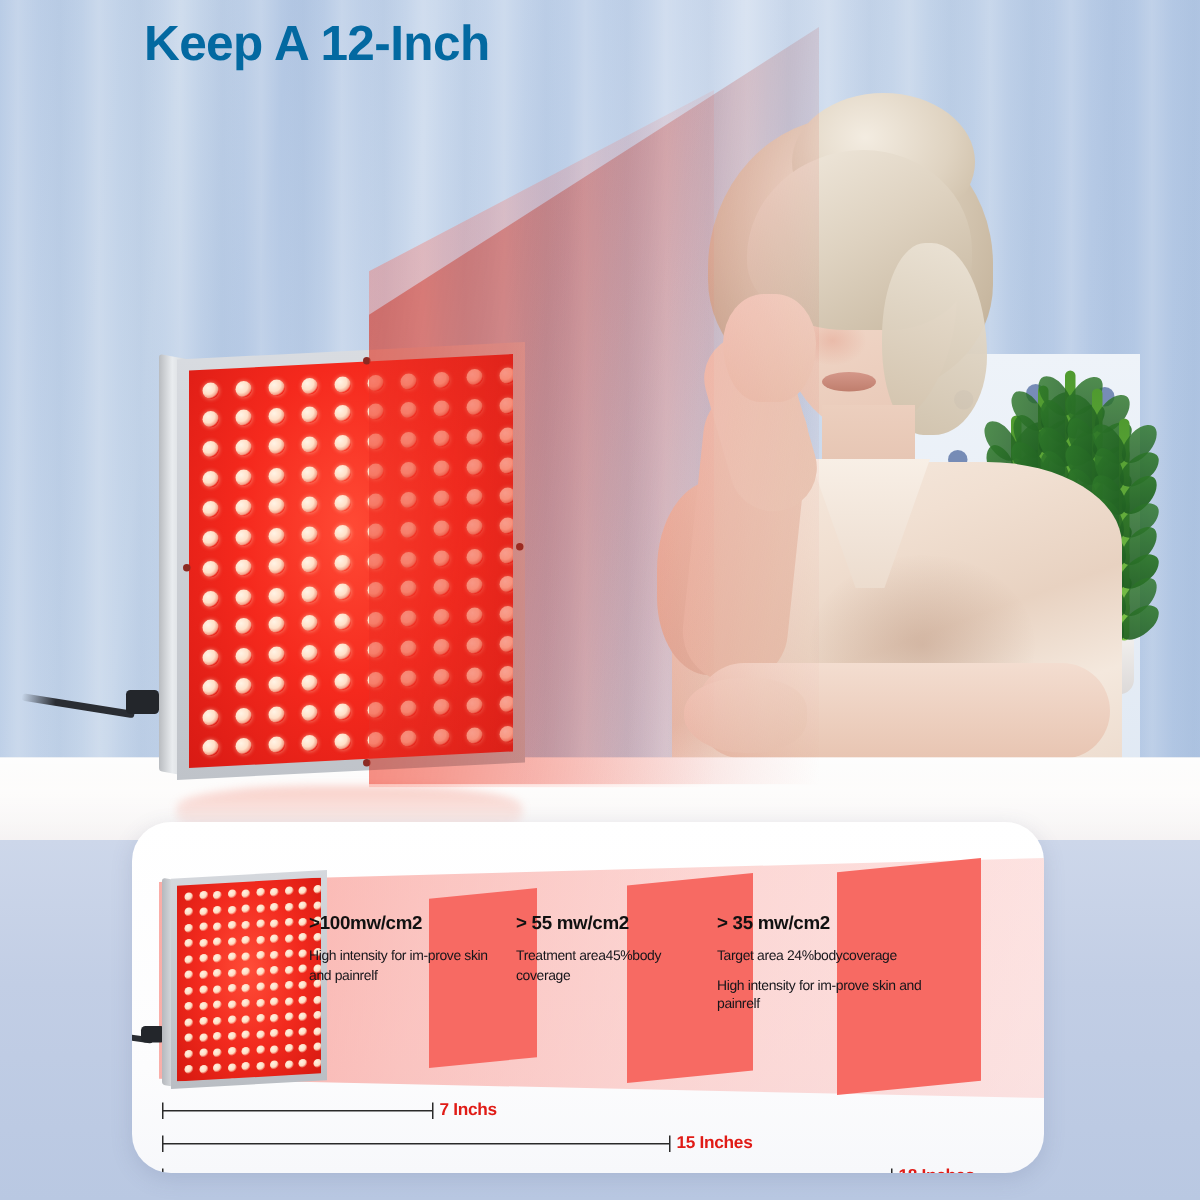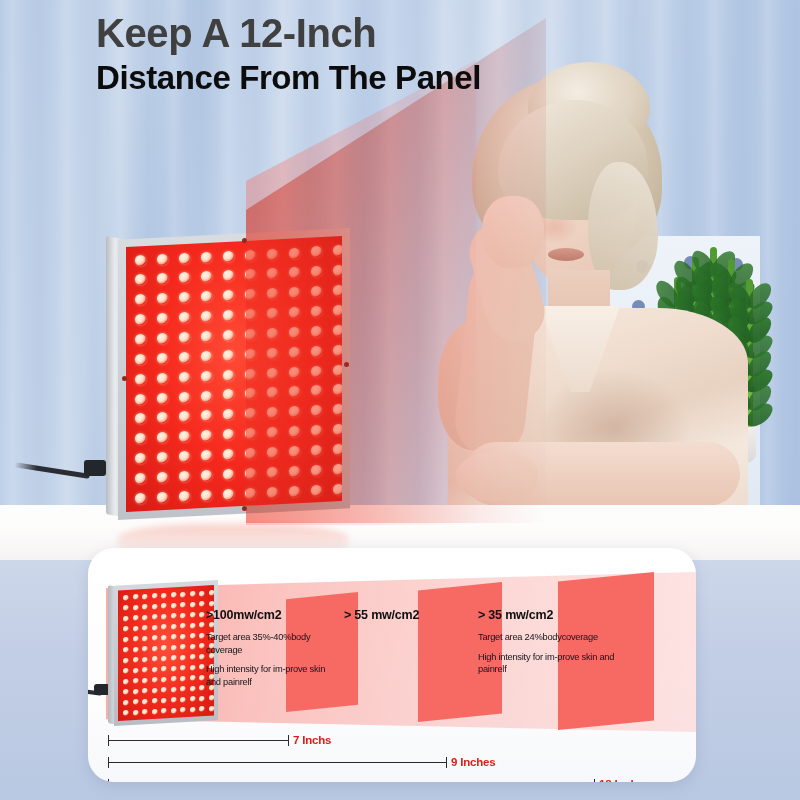--- a/index.html
+++ b/index.html
@@ -114,21 +114,21 @@
   .beam{position:absolute;left:246px;top:18px;width:300px;height:505px;
     background:linear-gradient(100deg,rgba(233,62,48,.62) 0%,rgba(236,96,82,.50) 35%,rgba(238,128,118,.32) 65%,rgba(240,160,155,.12) 88%,rgba(240,175,170,0) 100%);
     clip-path:polygon(0% 38%,100% 0%,100% 100%,0% 100%);
     mix-blend-mode:multiply;}
   .beam2{position:absolute;left:246px;top:60px;width:230px;height:465px;
     background:linear-gradient(100deg,rgba(255,90,70,.35),rgba(255,140,120,0));
     clip-path:polygon(0% 26%,100% 0%,100% 100%,0% 100%);}
 
   
   .headline{position:absolute;left:96px;top:10px;width:560px;z-index:40;}
-  .hl1{font-size:40px;font-weight:bold;color:#404040;letter-spacing:-.4px;line-height:1.18;}
+  .hl1{font-size:33px;font-weight:bold;color:#0369a1;letter-spacing:-.4px;line-height:1.18;}
   .hl2{font-size:33px;font-weight:bold;color:#0c0c0c;letter-spacing:-.4px;line-height:1.18;margin-top:2px;}
 
   
   .card{position:absolute;left:88px;top:548px;width:608px;height:234px;
     background:linear-gradient(180deg,#ffffff 0%,#fcfcfd 70%,#f7f8fb 100%);
     border-radius:26px;box-shadow:0 4px 14px rgba(90,100,140,.18);overflow:hidden;}
   
   .card-beam{position:absolute;left:18px;top:24px;width:590px;height:160px;
     background:linear-gradient(100deg,rgba(247,118,108,.60) 0%,rgba(248,140,132,.50) 30%,rgba(249,160,154,.42) 60%,rgba(250,176,172,.34) 100%);
     clip-path:polygon(0% 10%,100% 0%,100% 100%,0% 92%);}
@@ -461,21 +461,20 @@
     <div class="panel-screw" style="left:142px;top:278px;"></div>
     <div class="panel-screw" style="left:22px;top:148px;"></div>
     <div class="panel-screw" style="left:244px;top:134px;"></div>
   </div>
 
   <div class="beam"></div>
   <div class="beam2"></div>
 
   <div class="headline">
     <div class="hl1">Keep A 12-Inch</div>
-    <div class="hl2">Distance From The Panel</div>
   </div>
 
   <div class="card">
 
     <div class="card-beam"></div>
 
     <div class="cov c1"></div>
     <div class="cov c2"></div>
     <div class="cov c3"></div>
 
@@ -613,43 +612,43 @@
           <div class="sled" style="left: 52.7778px; top: 133.3px;"></div>
           <div class="sled" style="left: 62.3333px; top: 132.8px;"></div>
           <div class="sled" style="left: 71.8889px; top: 132.3px;"></div>
           <div class="sled" style="left: 81.4444px; top: 131.8px;"></div>
           <div class="sled" style="left: 91px; top: 131.3px;"></div>
         </div>
     </div>
 
     <div class="spec s1">
       <h4>&gt;100mw/cm2</h4>
-      <p>Target area 35%-40%body coverage</p>
       <p>High intensity for im-prove skin and painrelf</p>
     </div>
     <div class="spec s2">
       <h4>&gt; 55 mw/cm2</h4>
+      <p>Treatment area45%body coverage</p>
     </div>
     <div class="spec s3">
       <h4>&gt; 35 mw/cm2</h4>
       <p>Target area 24%bodycoverage</p>
       <p>High intensity for im-prove skin and painrelf</p>
     </div>
 
     <div>
       <div class="rule" style="left:20px;top:192px;width:180px;"></div>
       <div class="tick" style="left:20px;top:187px;"></div>
       <div class="tick" style="left:200px;top:187px;"></div>
       <div class="rlabel" style="left:205px;top:186px;">7 Inchs</div>
     </div>
     <div>
       <div class="rule" style="left:20px;top:214px;width:338px;"></div>
       <div class="tick" style="left:20px;top:209px;"></div>
       <div class="tick" style="left:358px;top:209px;"></div>
-      <div class="rlabel" style="left:363px;top:208px;">9 Inches</div>
+      <div class="rlabel" style="left:363px;top:208px;">15 Inches</div>
     </div>
     <div>
 
       <div class="tick" style="left:20px;top:231px;"></div>
       <div class="tick" style="left:506px;top:231px;"></div>
       <div class="rlabel" style="left:511px;top:230px;">18 Inches</div>
     </div>
   </div>
 
 </div>

